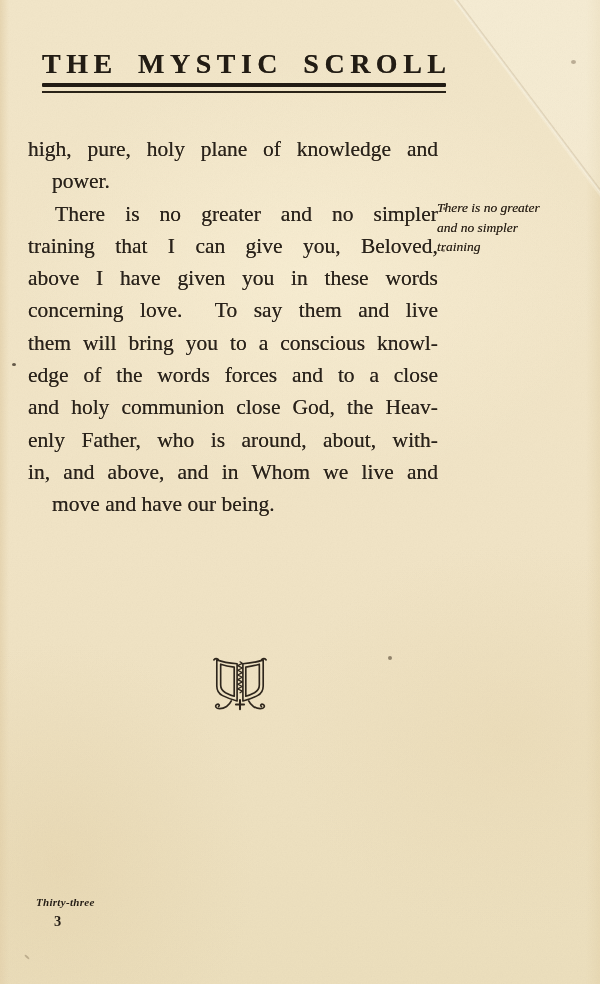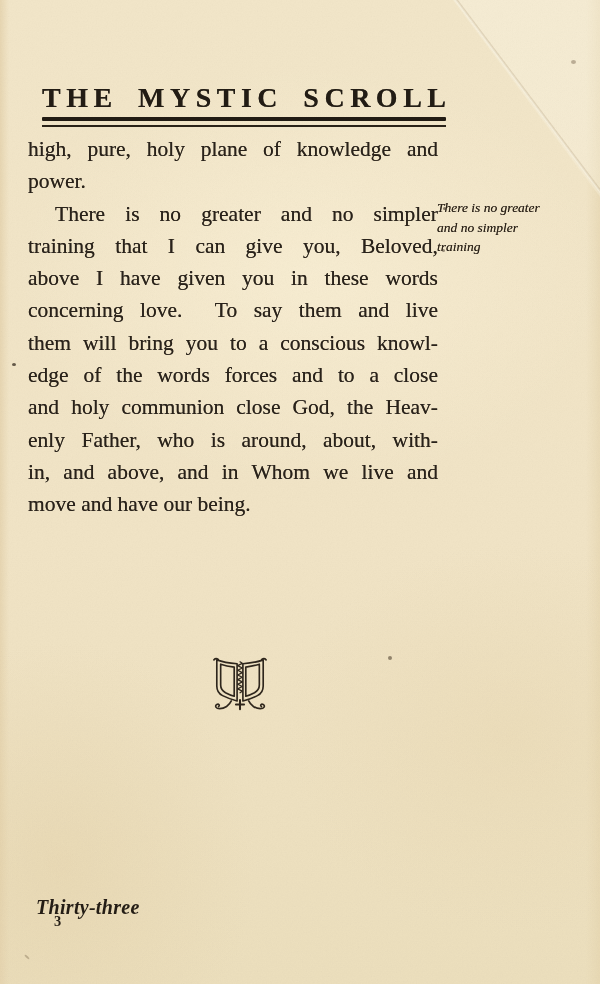--- a/index.html
+++ b/index.html
@@ -23,49 +23,49 @@
     position:absolute;inset:0;
     clip-path:polygon(75.5% 0, 100% 0, 100% 20%);
     background:linear-gradient(135deg, rgba(250,244,226,0.55), rgba(250,244,226,0.15));
   }
   .crease{
     position:absolute;left:452px;top:-8px;width:262px;height:3px;
     transform:rotate(53deg);transform-origin:0 0;
     background:linear-gradient(to bottom, rgba(146,119,78,0.28), rgba(255,250,235,0.85));
     filter:blur(0.7px);
   }
-  .header{position:absolute;left:42px;top:84px;width:404px;}
+  .header{position:absolute;left:42px;top:50px;width:404px;}
   .title{
     display:flex;justify-content:space-between;
     font-weight:bold;font-size:28px;line-height:28px;
     color:#221c14;
     text-shadow:0 0 0.4px rgba(34,28,20,0.7);
   }
   .title span{letter-spacing:5.5px;margin-right:-5.5px;}
   .rule-thick{position:absolute;left:0;top:33px;width:404px;height:4px;background:#221c14;border-radius:1px;}
   .rule-thin{position:absolute;left:0;top:41px;width:404px;height:1.6px;background:#2a2318;}
   .body-col{
     position:absolute;left:28px;top:133px;width:410px;
     font-size:21.5px;line-height:32.3px;
     text-shadow:0 0 0.35px rgba(41,34,26,0.75);
   }
   .bl{text-align:justify;text-align-last:justify;white-space:normal;overflow:hidden;height:32.3px;}
-  .bl.pl{text-align-last:left;}
+  .bl.pl{text-align-last:left;margin-left:24px;}
   .bl.indent{padding-left:27px;}
   .margin-note{
     position:absolute;left:437px;top:198px;width:125px;
     font-style:italic;font-size:13.5px;line-height:19.6px;
     color:#2b2218;
     text-shadow:0 0 0.3px rgba(43,34,24,0.7);
   }
   .ornament{position:absolute;left:211px;top:655px;width:58px;height:60px;}
   .ornament svg{display:block;width:100%;height:100%;}
   .folio-word{
     position:absolute;left:36px;top:896px;
-    font-weight:bold;font-style:italic;font-size:20px;color:#241d15;
+    font-weight:bold;font-style:italic;font-size:11px;color:#241d15;
     letter-spacing:0.3px;
   }
   .sig-num{
     position:absolute;left:54px;top:913px;
     font-weight:bold;font-size:14.5px;color:#241d15;
   }
   .speck{position:absolute;border-radius:50%;}
   .speck.s1{left:12px;top:363px;width:4px;height:3px;background:rgba(52,42,30,0.75);}
   .speck.s2{left:571px;top:60px;width:5px;height:4px;background:rgba(120,100,75,0.45);}
   .speck.s3{left:388px;top:656px;width:4px;height:4px;background:rgba(70,56,38,0.55);}

